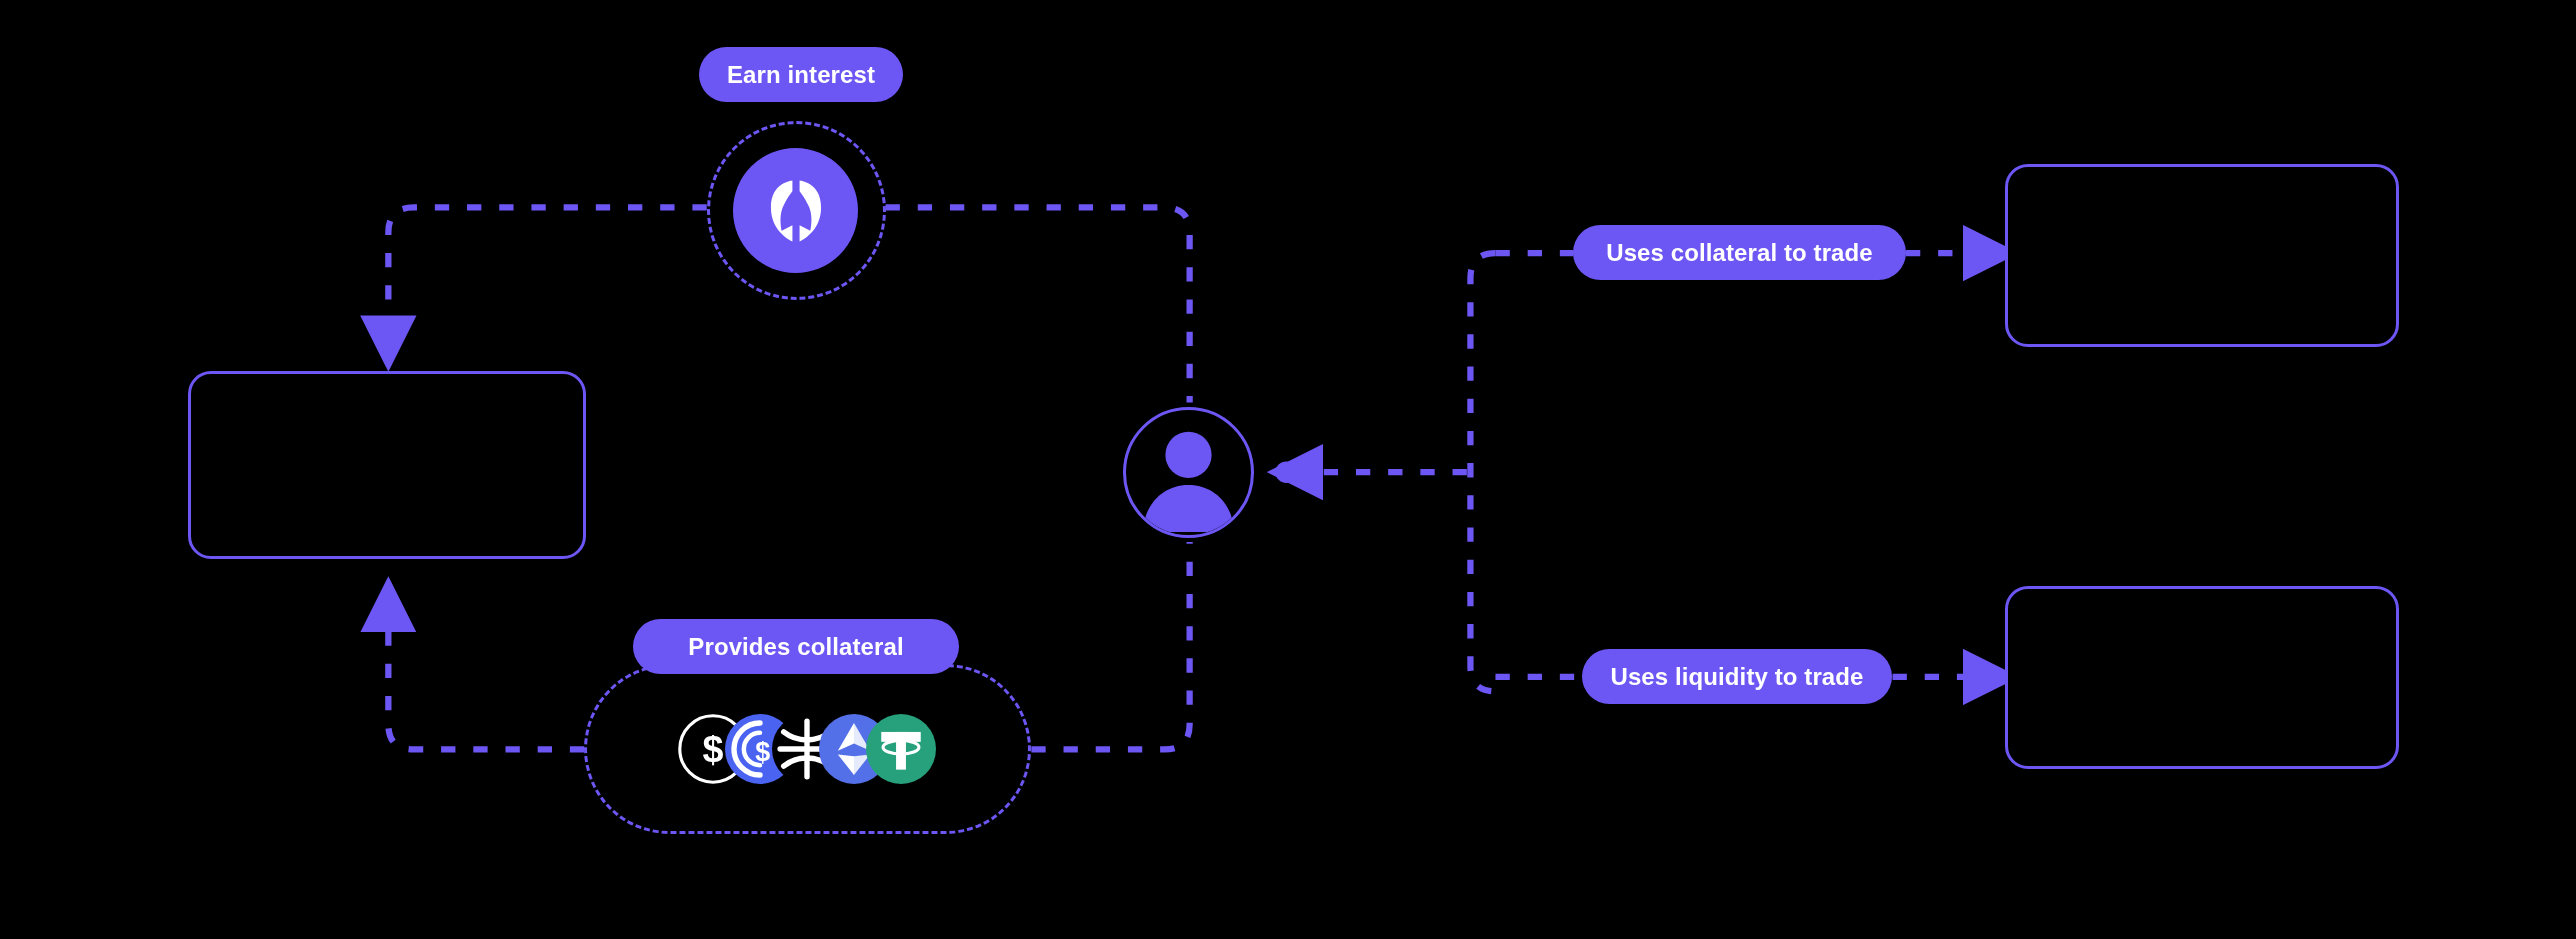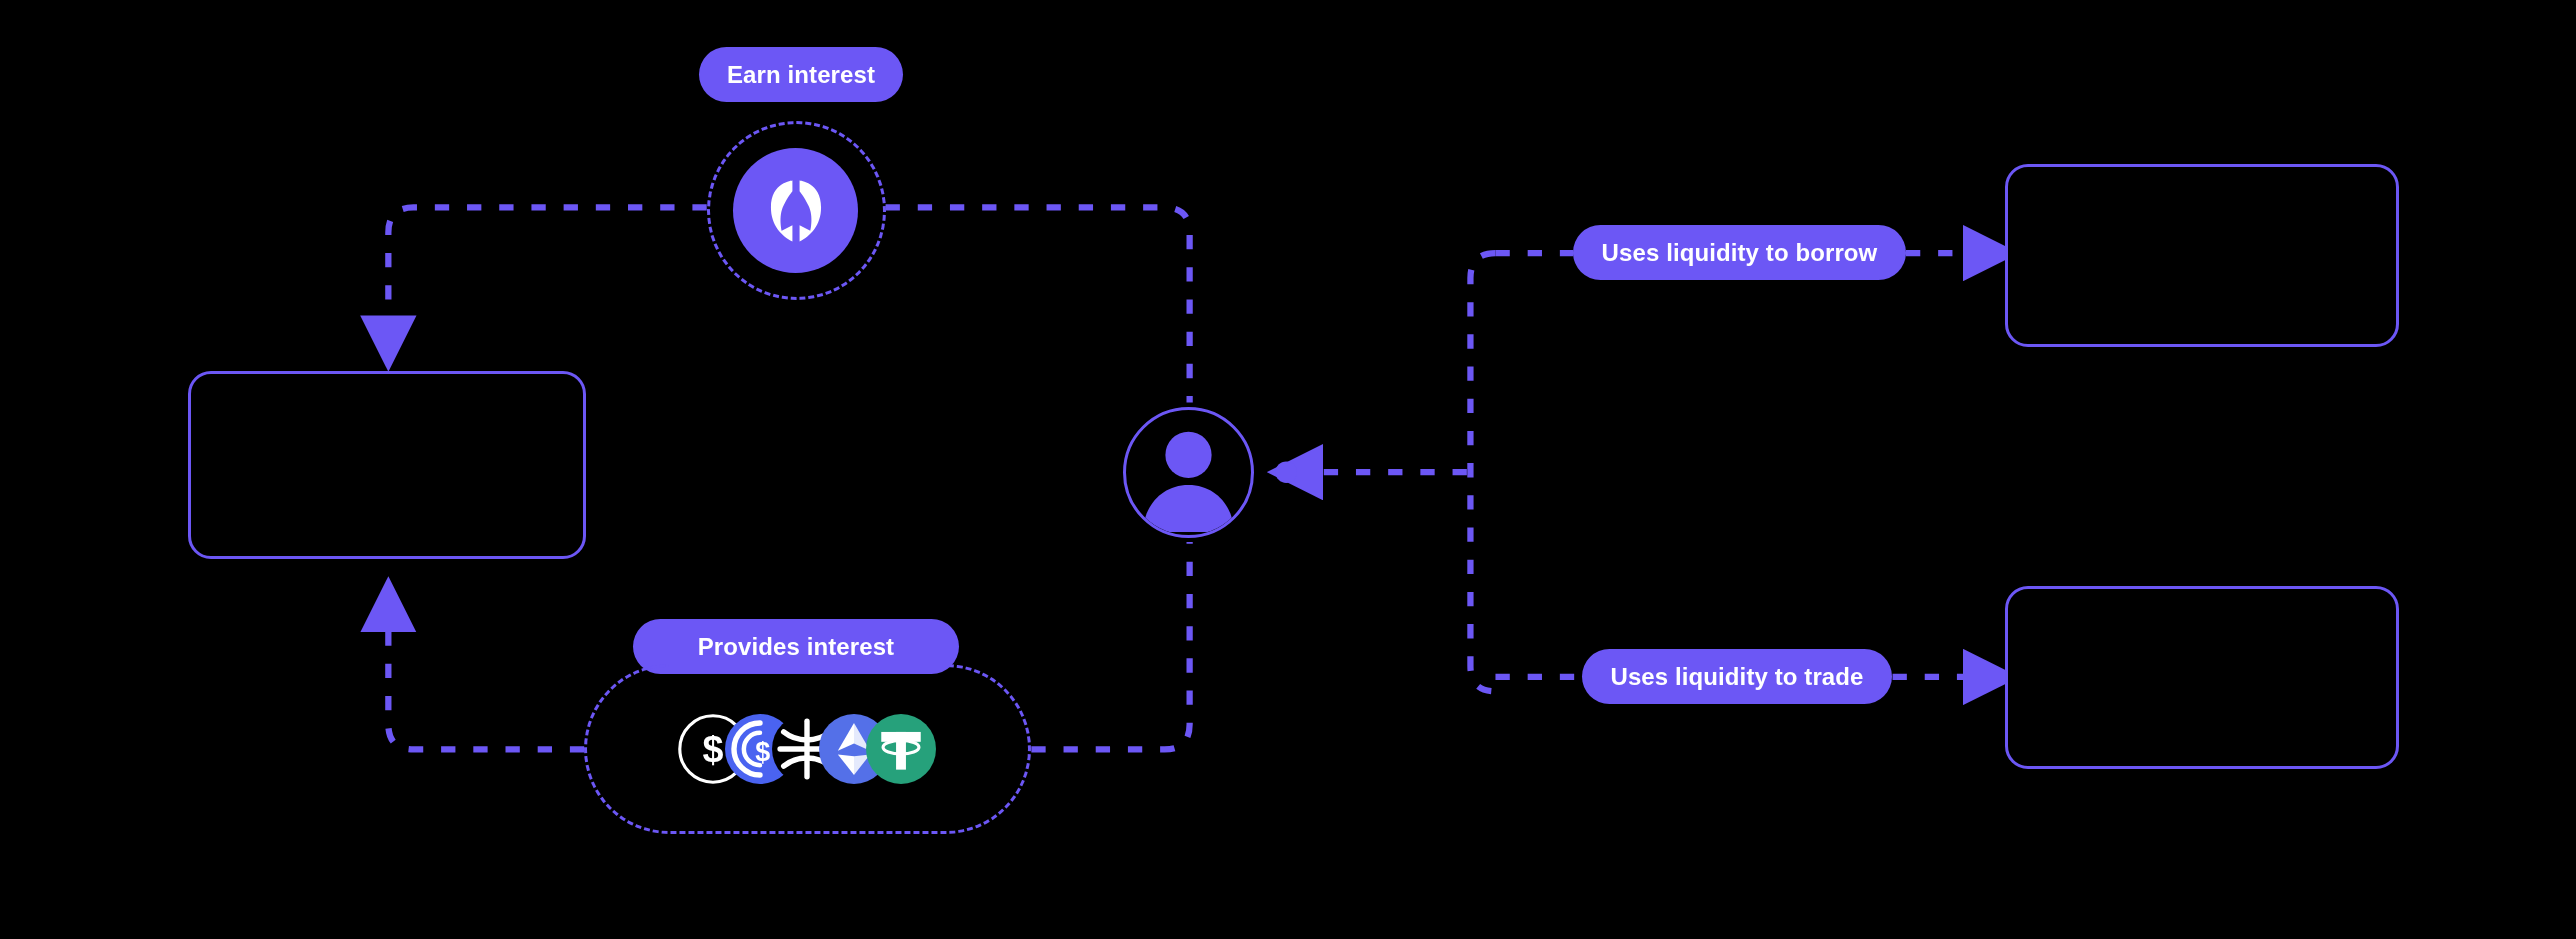--- a/index.html
+++ b/index.html
@@ -93,21 +93,21 @@
   <div class="logo-ring" style="left:707px;top:121px;width:179px;height:179px;"></div>
   <div class="logo-disc" style="left:733px;top:148px;width:125px;height:125px;">
     <svg width="68" height="72" viewBox="0 0 76 80">
       <path d="M34 6 C34 6 10 8 10 36 C10 56 22 68 34 74 L34 56 L22 62 C22 62 18 46 24 34 C29 24 34 18 34 18 Z" fill="#ffffff"></path>
       <path d="M42 6 C42 6 66 8 66 36 C66 56 54 68 42 74 L42 56 L54 62 C54 62 58 46 52 34 C47 24 42 18 42 18 Z" fill="#ffffff"></path>
     </svg>
   </div>
 
   <div class="node box" style="left:188px;top:371px;width:398px;height:188px;"></div>
 
-  <div class="pill" style="left:633px;top:619px;width:326px;height:55px;">Provides interest</div>
+  <div class="pill" style="left:633px;top:619px;width:326px;height:55px;">Provides collateral</div>
 
   <div class="capsule" style="left:584px;top:664px;width:447px;height:170px;"></div>
   <div class="tokens" style="left:678px;top:714px;">
 
     <div class="tok" style="background:#000;">
       <svg width="70" height="70" viewBox="0 0 78 78">
         <circle cx="39" cy="39" r="37" fill="#000" stroke="#fff" stroke-width="3.5"></circle>
         <text x="39" y="54" font-size="42" font-weight="700" fill="#fff" text-anchor="middle" font-family="'Liberation Sans',sans-serif">$</text>
       </svg>
     </div>
@@ -153,21 +153,21 @@
     </div>
   </div>
 
   <div class="avatar" style="left:1123px;top:407px;width:131px;height:131px;">
     <svg width="131" height="131" viewBox="0 0 146 146">
       <circle cx="73" cy="56" r="27" fill="#6c57f5"></circle>
       <path d="M73 91 C40 91 20 118 20 146 L126 146 C126 118 106 91 73 91 Z" fill="#6c57f5"></path>
     </svg>
   </div>
 
-  <div class="pill" style="left:1573px;top:225px;width:333px;height:55px;">Uses liquidity to borrow</div>
+  <div class="pill" style="left:1573px;top:225px;width:333px;height:55px;">Uses collateral to trade</div>
 
   <div class="node box" style="left:2005px;top:164px;width:394px;height:183px;"></div>
 
   <div class="pill" style="left:1582px;top:649px;width:310px;height:55px;">Uses liquidity to trade</div>
 
   <div class="node box" style="left:2005px;top:586px;width:394px;height:183px;"></div>
 
 </div>
 
 

